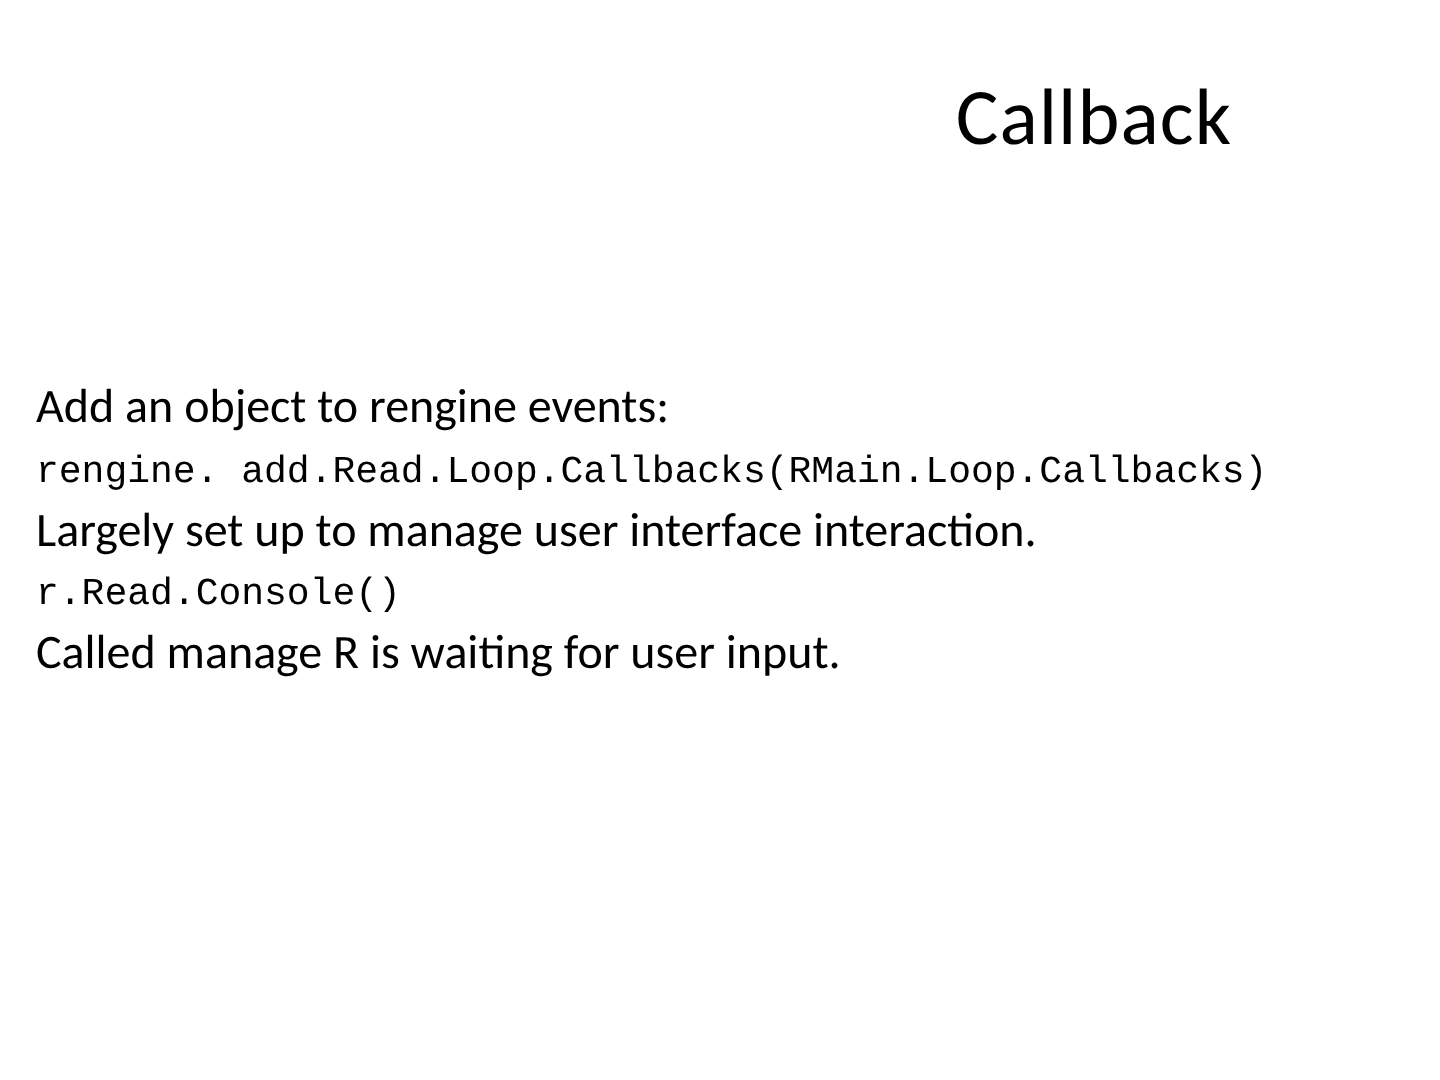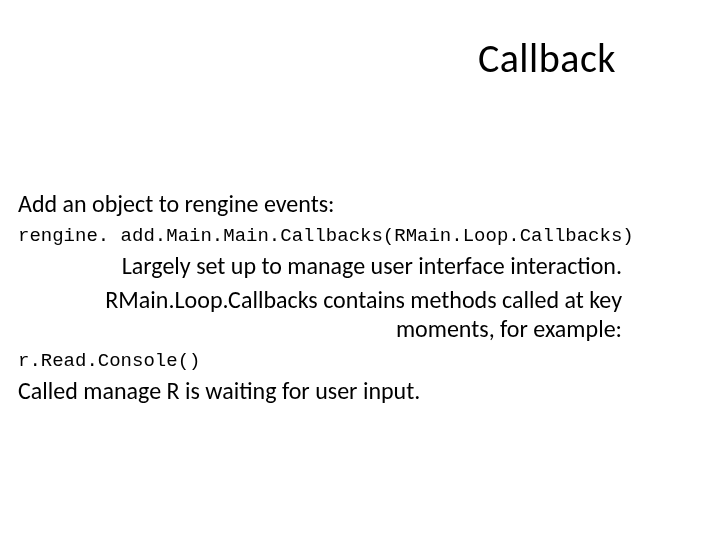--- a/index.html
+++ b/index.html
@@ -32,38 +32,36 @@
     left: 18px;
     right: 30px;
     font-size: 24px;
     line-height: 1.2;
   }
   .para {
     margin: 0 0 6px 0;
   }
   .spaced {
     margin-top: 1px;
-    text-align: right;
   }
   .code {
     font-family: "Courier New", Courier, monospace;
     font-size: 19px;
     margin: 4px 0 4px 0;
     white-space: pre;
   }
 </style>
 </head>
 <body>
 
 <div class="slide">
 
   <div class="title">Callback</div>
 
   <div class="body">
     <p class="para">Add an object to rengine events:</p>
-    <p class="code">rengine. add.Main.Main.Callbacks(RMain.Loop.Callbacks)</p>
+    <p class="code">rengine. add.Read.Loop.Callbacks(RMain.Loop.Callbacks)</p>
     <p class="para spaced">Largely set up to manage user interface interaction.</p>
-    <p class="para spaced">RMain.Loop.Callbacks contains methods called at key moments, for example:</p>
     <p class="code">r.Read.Console()</p>
     <p class="para">Called manage R is waiting for user input.</p>
   </div>
 
 </div>
 
 </body></html>

